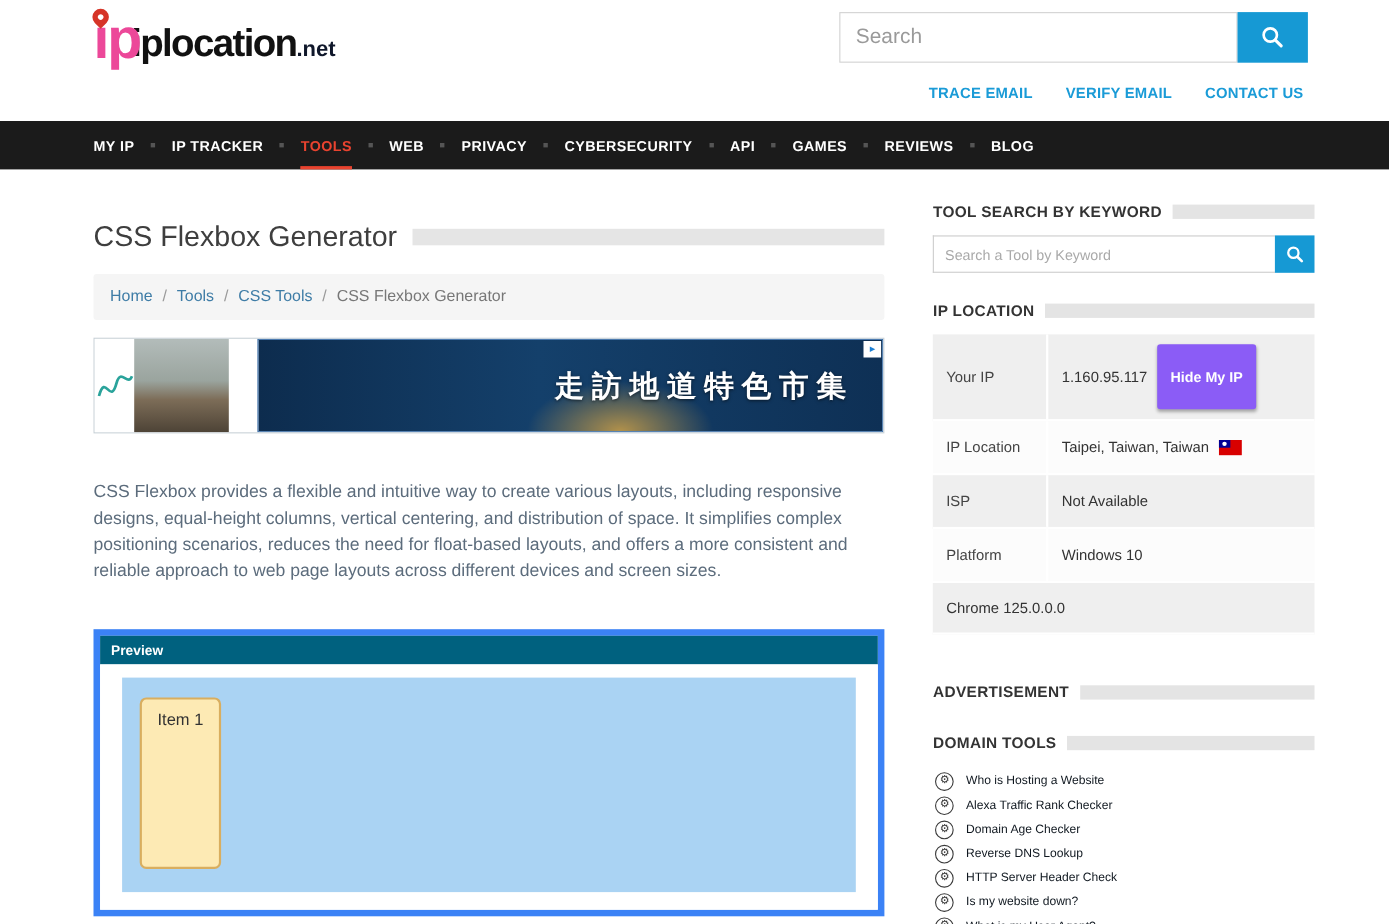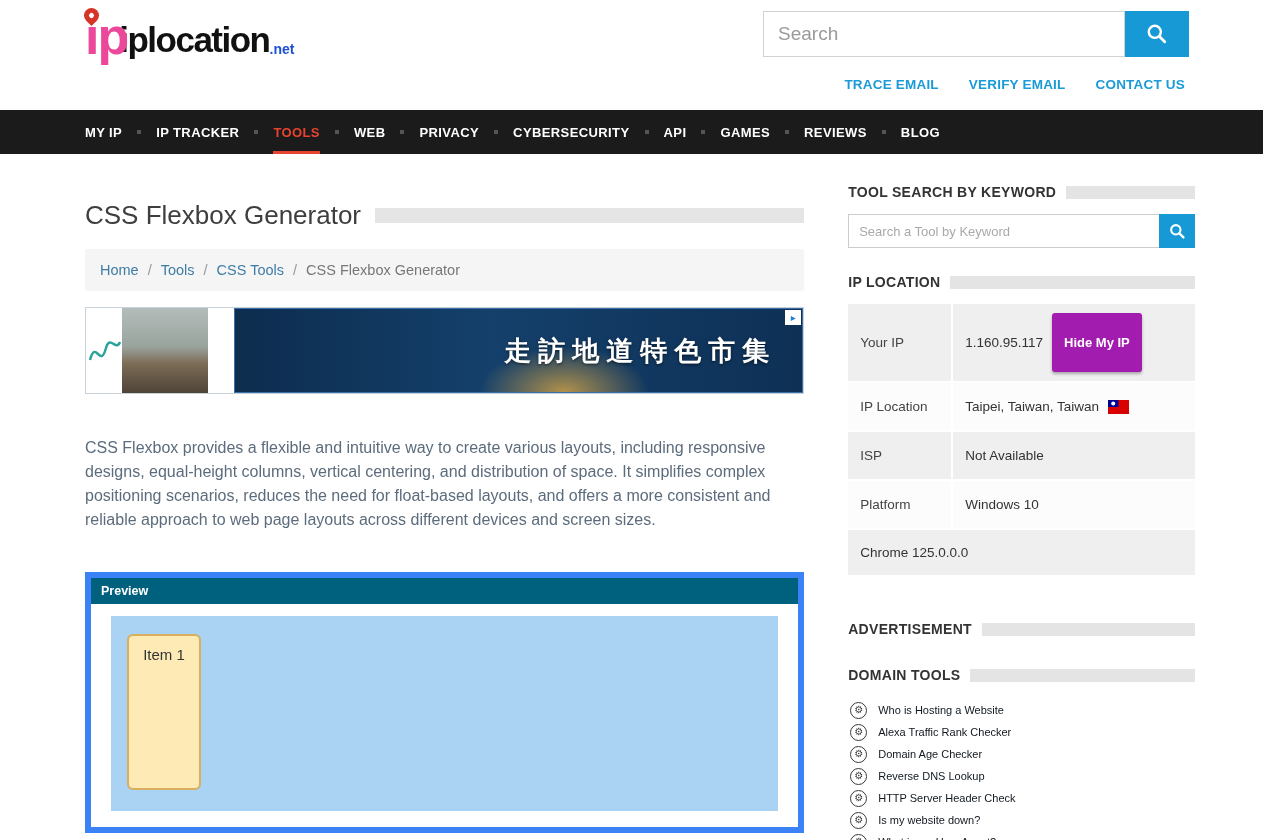--- a/index.html
+++ b/index.html
@@ -9,21 +9,21 @@
 
   
   .top-header { position: relative; height: 110px; background: #fff; }
   .logo { position: absolute; left: 85px; top: 12px; display: flex; align-items: flex-start; cursor: pointer; }
   .logo-mark { position: relative; color: #ec4899; font-size: 52px; font-weight: bold; line-height: 0.95; letter-spacing: -2px; }
   .logo-pin { position: absolute; left: -1px; top: -4px; width: 15px; height: 15px; background: #d63427;
               border-radius: 50% 50% 50% 0; transform: rotate(-45deg); }
   .logo-pin::after { content:""; position:absolute; left:5px; top:5px; width:5px; height:5px; border-radius:50%; background:#fff; }
   .logo-text { display: flex; flex-direction: row; margin-left: -8px; margin-top: 10px; }
   .logo-name { font-size: 35px; font-weight: bold; color: #111; letter-spacing: -1.5px; line-height: 1; }
-  .logo-tld { align-self: flex-end; color: #1d4ed8; font-weight: bold; font-size: 14px; margin-top: -1px; }
+  .logo-tld { align-self: flex-end; color: #0f172a; font-weight: bold; font-size: 20px; margin-top: -1px; }
 
   .search-wrap { position: absolute; left: 763px; top: 11px; display: flex; }
   .search-input { width: 362px; height: 46px; border: 1px solid #d2d2d2; padding: 0 14px; font-size: 19px; color: #333; outline: none; }
   .search-input::placeholder { color: #9a9a9a; }
   .search-btn { width: 64px; height: 46px; background: #1699d4; border: none; display: flex; align-items: center; justify-content: center; cursor: pointer; }
 
   .top-links { position: absolute; right: 78px; top: 77px; display: flex; gap: 30px; }
   .top-links a { color: #1a9bd7; font-size: 13.5px; font-weight: bold; letter-spacing: 0.2px; }
 
   
@@ -82,21 +82,21 @@
   .tool-search button { width: 36px; background: #1699d4; border: none; display: flex; align-items: center; justify-content: center; cursor: pointer; }
 
   .heading-ip { margin-top: 26px; }
   .ip-table { margin-top: 14px; font-size: 13.5px; }
   .ip-row { display: flex; align-items: center; border-bottom: 2px solid #fff; }
   .ip-row:nth-child(odd) { background: #efefef; }
   .ip-row:nth-child(even) { background: #fcfcfc; }
   .ip-label { width: 105px; padding: 16px 12px; color: #444; border-right: 2px solid #fff; align-self: stretch; display: flex; align-items: center; }
   .ip-value { flex: 1; padding: 15px 12px; color: #333; display: flex; align-items: center; gap: 9px; }
   .ip-row.tall .ip-value { padding: 9px 12px; }
-  .hide-ip-btn { background: #a21caf; color: #fff; font-weight: bold; font-size: 13px; padding: 22px 12px;
+  .hide-ip-btn { background: #8b5cf6; color: #fff; font-weight: bold; font-size: 13px; padding: 22px 12px;
                  border: none; border-radius: 3px; box-shadow: 0 2px 3px rgba(0,0,0,0.3); cursor: pointer; }
   .flag { display: inline-block; line-height: 0; }
 
   .heading-ad { margin-top: 44px; }
   .heading-domain { margin-top: 30px; }
 
   .domain-list { margin-top: 16px; list-style: none; }
   .domain-list li { display: flex; align-items: center; padding: 2px 0; height: 22px; }
   .gear-icon { width: 17px; height: 17px; border: 1.4px solid #3a3a3a; border-radius: 50%; color: #3a3a3a;
                font-size: 10px; line-height: 14px; text-align: center; flex: none; margin-left: 2px; }

